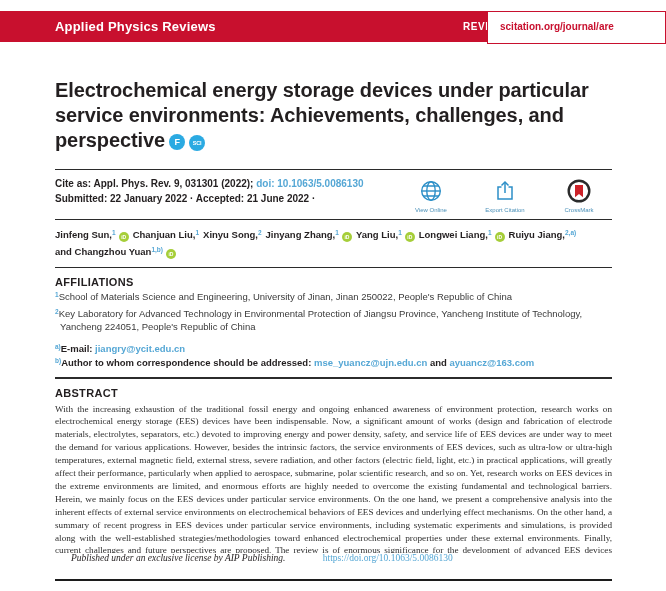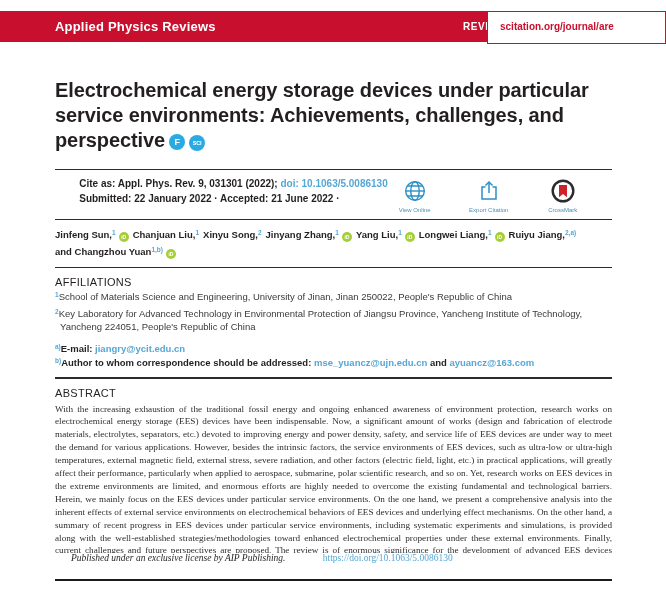--- a/index.html
+++ b/index.html
@@ -15,35 +15,35 @@
   .url-box span{display:block;line-height:29px;padding-left:12px;color:#c8102e;font-size:10px;font-weight:bold;}
   
   .content{position:absolute;left:55px;top:0;width:557px;}
   .title{margin:78px 0 0 0;font-size:20px;font-weight:bold;line-height:25px;letter-spacing:-.1px;color:#231f20;}
   .badge{display:inline-block;width:16px;height:16px;border-radius:50%;background:#2baae2;color:#fff;text-align:center;vertical-align:2px;margin-left:4px;font-weight:bold;}
   .badge-f{font-size:9px;line-height:16px;}
   .badge-sci{font-size:5.5px;line-height:16px;}
   .rule{border:none;border-top:1.5px solid #2b2b2b;margin:0;}
   .r1{margin-top:16px;}
   
-  .cite-row{display:flex;justify-content:center;padding:7px 0 6px 0;margin-left:8px;}
+  .cite-row{display:flex;justify-content:space-between;padding:7px 0 6px 0;}
   .cite-col{font-size:10px;font-weight:600;line-height:14.5px;color:#231f20;}
   .vol{font-weight:800;}
   .blue-link{color:#55a7d5;text-decoration:none;font-weight:600;cursor:pointer;}
   .actions{display:flex;gap:20px;padding:2px 6px 0 0;}
   .action{display:flex;flex-direction:column;align-items:center;width:54px;cursor:pointer;}
   .action svg{width:24px;height:24px;display:block;}
   .action-label{font-size:6px;color:#4a90b8;margin-top:4px;white-space:nowrap;}
   
   .authors{padding:7px 0 6px 0;font-size:9.5px;font-weight:bold;line-height:16px;}
   .author{display:inline-block;margin-right:4px;white-space:nowrap;}
   .a-sup{font-size:6.5px;color:#55a7d5;position:relative;top:-3.5px;font-weight:bold;}
   .orcid{display:inline-block;width:10px;height:10px;border-radius:50%;background:#a6ce39;color:#fff;font-size:5px;font-weight:bold;text-align:center;line-height:10px;margin-left:3px;vertical-align:-1px;cursor:pointer;}
   
-  .sect-head{font-size:11px;font-weight:normal;letter-spacing:.3px;margin-top:8px;color:#231f20;}
+  .sect-head{font-size:11px;font-weight:bold;letter-spacing:.3px;margin-top:8px;color:#231f20;}
   .affil-item{font-size:9.5px;line-height:12.5px;color:#3a3a3a;margin-top:3px;padding-left:5px;text-indent:-5px;}
   .s-sup{font-size:6.5px;color:#55a7d5;position:relative;top:-3px;font-weight:bold;}
   .footnotes{margin-top:8px;}
   .footnote{font-size:9.5px;line-height:13px;font-weight:600;color:#231f20;}
   .r4{margin-top:7px;border-top-width:2px;}
   
   .abstract-text{margin:4px 0 0 0;font-family:"Liberation Serif",serif;font-size:9.2px;line-height:12.9px;text-align:justify;color:#2e2e2e;max-height:150px;overflow:hidden;}
   
   .footer-abs{position:absolute;left:55px;width:557px;top:553px;font-family:"Liberation Serif",serif;font-size:9.5px;color:#231f20;}
   .license{font-style:italic;margin-left:16px;}

